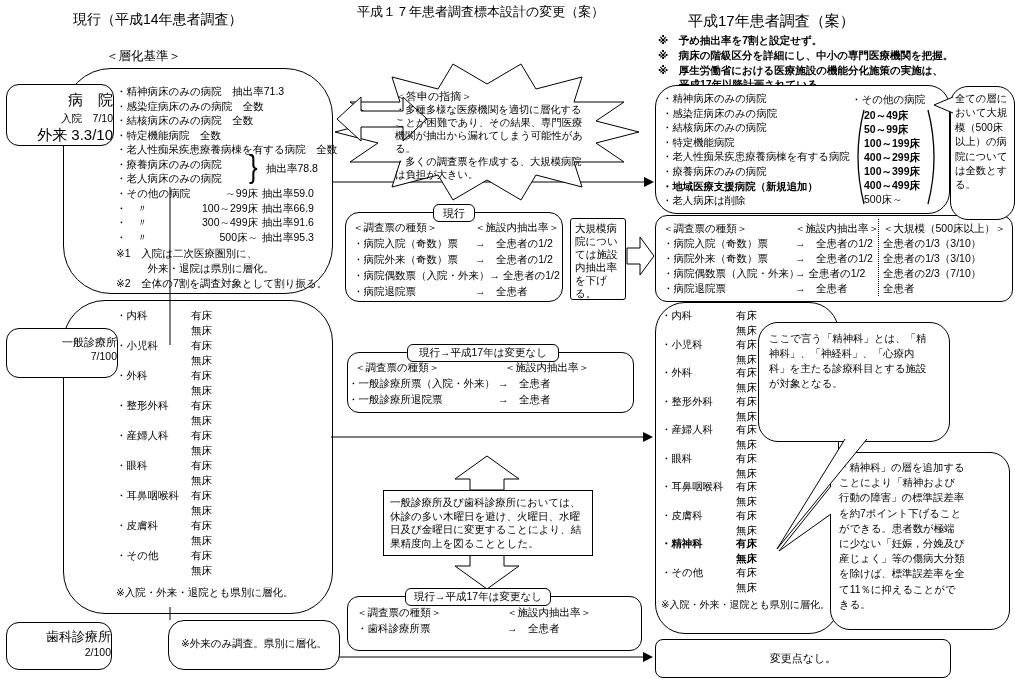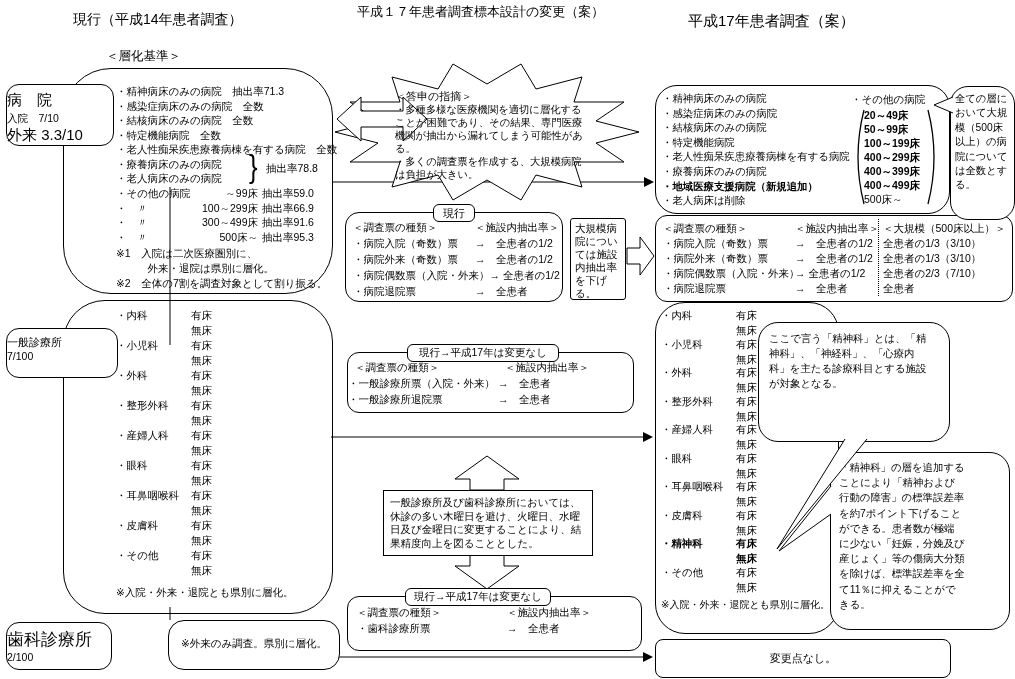--- a/index.html
+++ b/index.html
@@ -5,21 +5,21 @@
   html,body{margin:0;padding:0;background:#fff}
   #canvas{position:relative;width:1015px;height:679px;background:#fff;color:#000;
     font-family:"Liberation Sans","DejaVu Sans",sans-serif;font-size:10.5px;overflow:hidden}
   .abs{position:absolute}
   svg.layer{position:absolute;left:0;top:0}
   #overlay{z-index:0}
   #tails{z-index:5;pointer-events:none}
   .bigbox{position:absolute;border:1px solid #000;border-radius:48px;z-index:0;background:transparent}
   .rbox{position:absolute;border:1px solid #000;background:#fff;z-index:1}
   .rect{position:absolute;border:1px solid #000;background:#fff;z-index:1}
-  .lblbox{position:absolute;border:1px solid #000;border-radius:13px;background:#fff;z-index:2;text-align:left}
+  .lblbox{position:absolute;border:1px solid #000;border-radius:13px;background:#fff;z-index:2;text-align:right}
   .tab{position:absolute;border:1px solid #000;border-radius:6px;background:#fff;z-index:3;text-align:center}
   .bubble{position:absolute;border:1px solid #000;border-radius:20px;background:#fff;z-index:2}
   .b{font-weight:bold}
   .ttl{position:absolute;white-space:nowrap}
   .hrow{line-height:14.5px;white-space:nowrap}
   .hrow2{line-height:14.6px;white-space:nowrap}
   .bedrow{line-height:14px;white-space:nowrap}
   .orow{display:grid;grid-template-columns:72px 66px auto;column-gap:4px;line-height:14.5px;white-space:nowrap}
   .orow .beds{text-align:right}
   .note-line{line-height:14.8px;white-space:nowrap}
@@ -56,20 +56,26 @@
     <polygon points="643,652 653,657 643,662" fill="#000"></polygon>
 
     <path d="M487,456 L455,479 H470 V490 H504 V479 H519 Z" fill="#fff" stroke="#000"></path>
     <path d="M470,554 H504 V566 H519 L487,589 L455,566 H470 Z" fill="#fff" stroke="#000"></path>
   </svg>
 
   <div class="ttl" style="left:357px;top:3px;font-size:13px">平成１７年患者調査標本設計の変更（案）</div>
   <div class="ttl" style="left:73px;top:11px;font-size:14px">現行（平成14年患者調査）</div>
   <div class="ttl" style="left:106px;top:48px;font-size:12.5px">＜層化基準＞</div>
   <div class="ttl" style="left:688px;top:12px;font-size:15px">平成17年患者調査（案）</div>
+  <div class="abs b" style="left:658px;top:33px;z-index:1">
+    <div class="note-line">※　予め抽出率を7割と設定せず。</div>
+    <div class="note-line">※　病床の階級区分を詳細にし、中小の専門医療機関を把握。</div>
+    <div class="note-line">※　厚生労働省における医療施設の機能分化施策の実施は、</div>
+    <div class="note-line">　　平成17年以降計画されている。</div>
+  </div>
 
   <div class="bigbox" style="left:63px;top:68px;width:268px;height:224px"></div>
   <div class="lblbox" style="left:6px;top:84px;width:106px;height:60px">
     <div style="font-size:15px;margin-top:6px">病　院</div>
     <div style="font-size:10.5px;margin-top:2px">入院　7/10</div>
     <div style="font-size:15px">外来 3.3/10</div>
   </div>
   <div id="hosp-rows" class="abs" style="left:116px;top:84px;z-index:1">
       <div class="hrow">・精神病床のみの病院　抽出率71.3</div>
       <div class="hrow">・感染症病床のみの病院　全数</div>
@@ -178,21 +184,21 @@
           <div>無床</div>
         </span>
       </div>
     </div>
   <div class="abs" style="left:116px;top:586px;z-index:1">※入院・外来・退院とも県別に層化。</div>
 
   <div class="rbox" style="left:168px;top:620px;width:170px;height:48px;border-radius:16px">
     <div style="margin:16px 0 0 12px">※外来のみ調査。県別に層化。</div>
   </div>
   <div class="lblbox" style="left:6px;top:622px;width:104px;height:46px">
-    <div style="font-size:17px;margin-top:5px">歯科診療所</div>
+    <div style="font-size:13px;margin-top:5px">歯科診療所</div>
     <div style="font-size:10.5px">2/100</div>
   </div>
 
   <div class="abs" style="left:395px;top:90px;width:196px;z-index:1;font-size:10.3px;line-height:13px">
     <div style="text-align:left;font-size:11px">＜答申の指摘＞</div>
     <div>・多種多様な医療機関を適切に層化することが困難であり、その結果、専門医療機関が抽出から漏れてしまう可能性がある。</div>
     <div>・多くの調査票を作成する、大規模病院は負担が大きい。</div>
   </div>
 
   <div class="tab" style="left:433px;top:204px;width:40px;height:16px;font-size:11px;line-height:16px">現行</div>
@@ -234,21 +240,21 @@
       <div class="hrow2">・療養病床のみの病院</div>
       <div class="hrow2 b">・地域医療支援病院（新規追加）</div>
       <div class="hrow2">・老人病床は削除</div>
     </div>
   <div class="abs" style="left:851px;top:93px;z-index:2">・その他の病院</div>
   <div id="bed-classes" class="abs" style="left:864px;top:108px;z-index:2">
       <div class="bedrow b">20～49床</div>
       <div class="bedrow b">50～99床</div>
       <div class="bedrow b">100～199床</div>
       <div class="bedrow b">400～299床</div>
-      <div class="bedrow b">400～399床</div>
+      <div class="bedrow b">100～399床</div>
       <div class="bedrow b">400～499床</div>
       <div class="bedrow">500床～</div>
     </div>
 
   <div class="bubble" style="left:950px;top:86px;width:63px;height:132px;border-radius:18px">
     <div style="margin:5px 4px;font-size:10.3px;line-height:14.4px">全ての層において大規模（500床以上）の病院については全数とする。</div>
   </div>
 
   <div class="rbox" style="left:655px;top:215px;width:356px;height:85px;border-radius:12px">
     <div class="grow hdrrow" style="margin:5px 0 0 7px">

